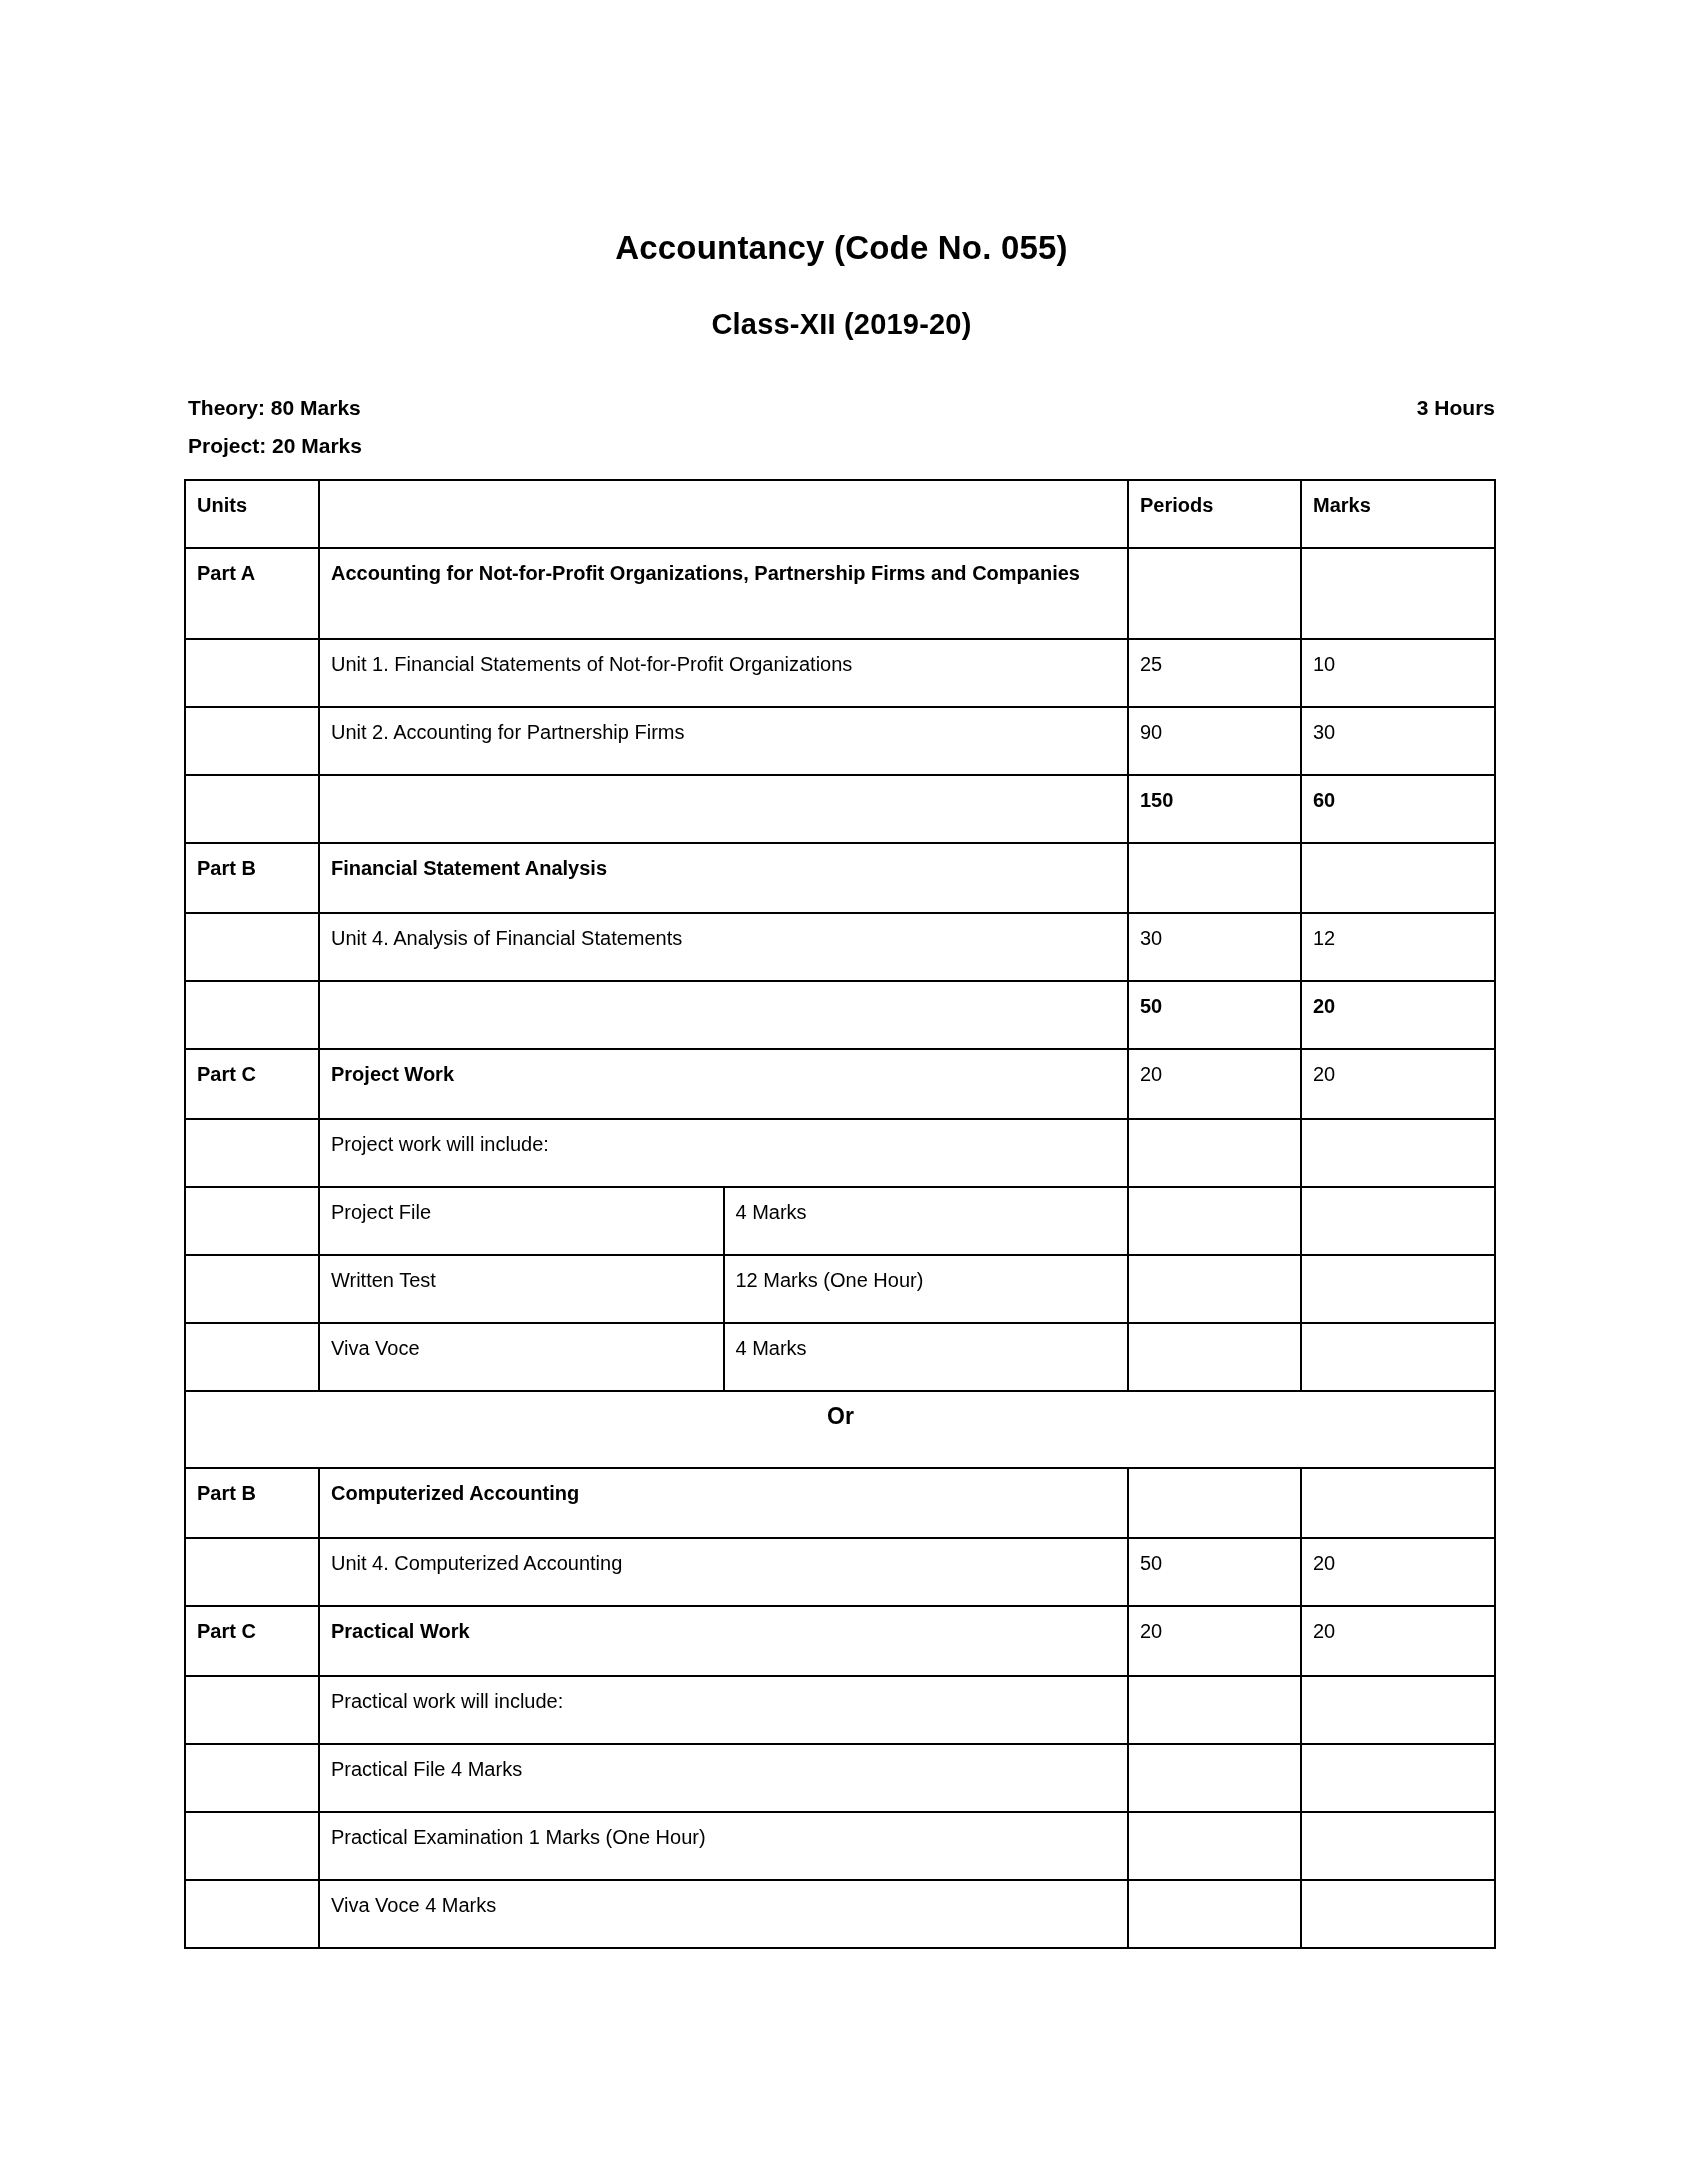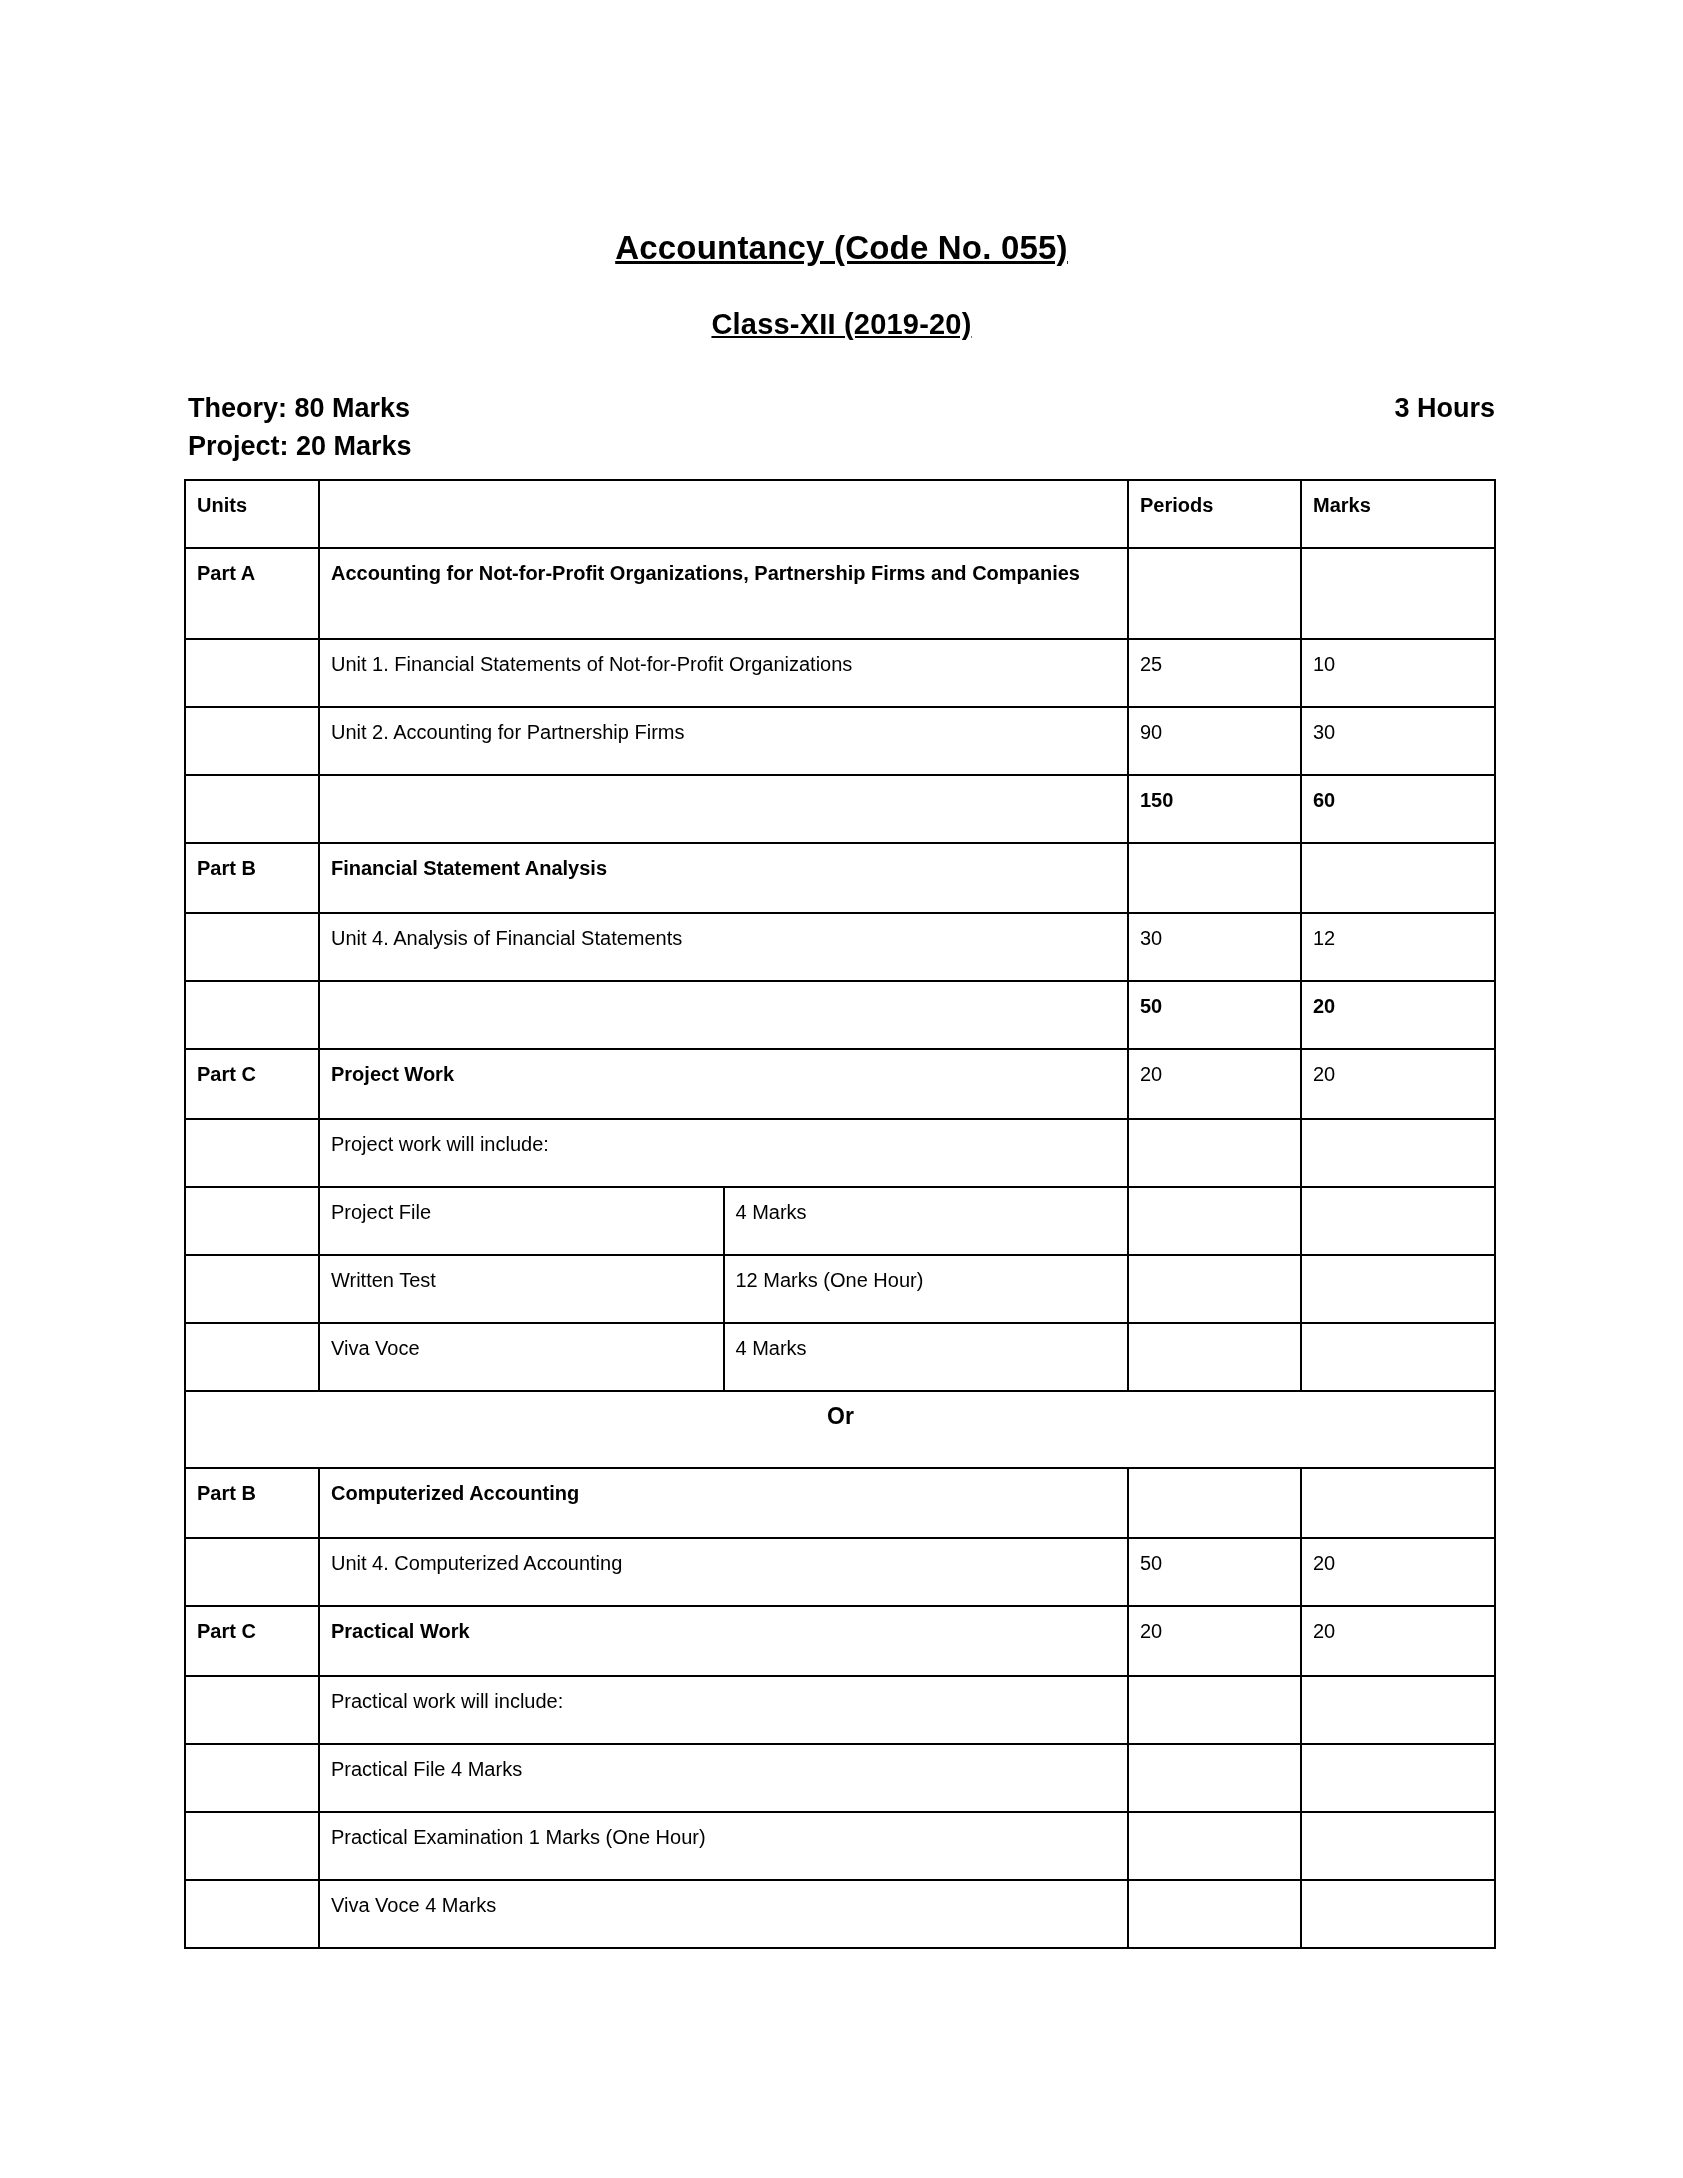--- a/index.html
+++ b/index.html
@@ -22,21 +22,20 @@
     width: 1683px;
     height: 2178px;
     background: #ffffff;
   }
   .title-block {
     position: absolute;
     left: 0;
     top: 226px;
     width: 1683px;
     text-align: center;
-    text-decoration: underline;
   }
   .doc-title {
     font-size: 33px;
     font-weight: bold;
     letter-spacing: 0.2px;
     line-height: 44px;
   }
   .doc-subtitle {
     font-size: 29px;
     font-weight: bold;
@@ -47,21 +46,21 @@
   .meta-block {
     position: absolute;
     left: 188px;
     top: 389px;
     width: 1307px;
   }
   .meta-row {
     display: flex;
     justify-content: space-between;
     align-items: center;
-    font-size: 27px;
+    font-size: 21px;
     font-weight: bold;
     line-height: 38px;
   }
   .meta-row .right { text-align: right; }
   .meta-row.second { justify-content: flex-start; }
 
   table.syllabus {
     position: absolute;
     left: 184px;
     top: 479px;

